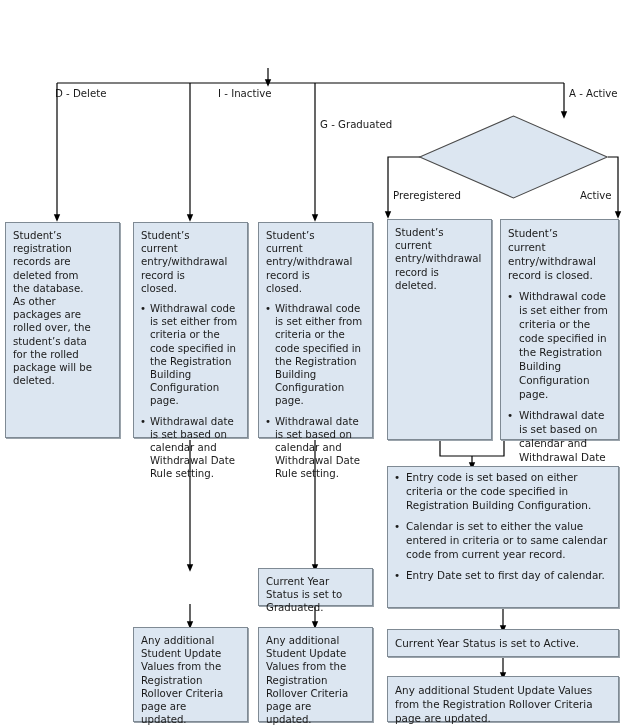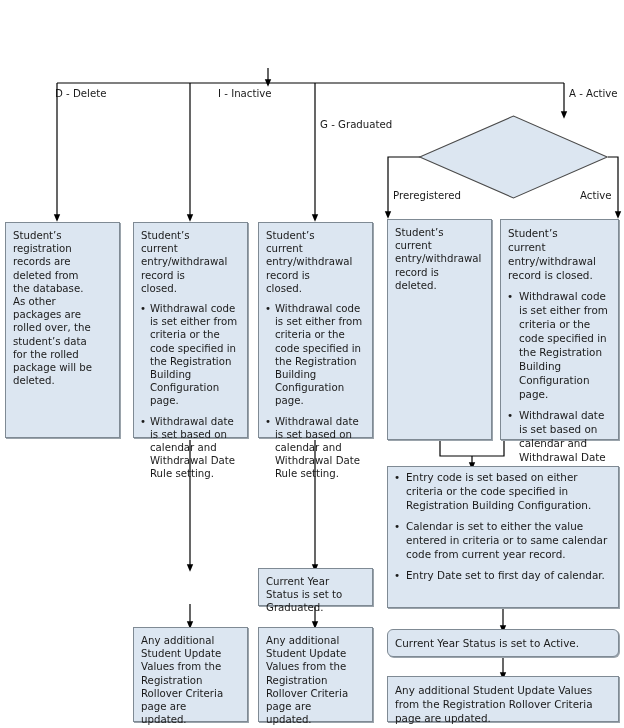--- a/index.html
+++ b/index.html
@@ -181,21 +181,21 @@
       <li>Calendar is set to either the value entered in criteria or to same calendar code from current year record.</li>
       <li>Entry Date set to first day of calendar.</li>
     </ul>
   </div>
 
 
   <div class="node" style="left:258px; top:568px; width:115px; height:38px;">
     <span class="txt">Current Year Status is set to Graduated.</span>
   </div>
 
-  <div class="node wide" style="left:387px; top:629px; width:232px; height:28px;border-radius:6px;">
+  <div class="node wide" style="left:387px; top:629px; width:232px; height:28px;">
     <span class="txt">Current Year Status is set to Active.</span>
   </div>
 
   <div class="node" style="left:133px; top:627px; width:115px; height:95px;">
     <span class="txt">Any additional Student Update Values from the Registration Rollover Criteria page are updated.</span>
   </div>
 
   <div class="node" style="left:258px; top:627px; width:115px; height:95px;">
     <span class="txt">Any additional Student Update Values from the Registration Rollover Criteria page are updated.</span>
   </div>

